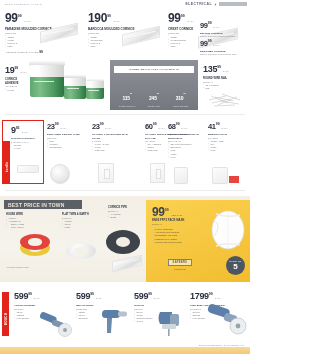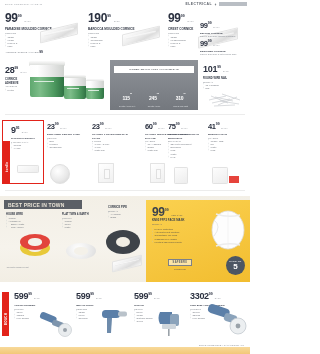--- a/index.html
+++ b/index.html
@@ -215,21 +215,21 @@
       <span>99</span><span class="cents">99</span>
       <span class="each">EACH</span>
     </div>
     <div class="ttl" style="font-size:2.5px; margin-top:.8px;">DESIGNER CORNICE</div>
     <div class="tiny">Pack of 2 for inner &amp; outer corner joins</div>
   </div>
 
   <div class="paintband">
     <div class="cell" style="left:5px; top:6px; width:22px;">
       <div class="price p-mid">
-        <span>28</span><span class="cents">99</span>
+        <span>19</span><span class="cents">99</span>
         <span class="each">EACH</span>
       </div>
       <div class="ttl bl" style="font-size:2.6px;">CORNICE ADHESIVE</div>
       <div class="sub">ADHESIVE</div>
       <div class="bullet li bl">5 Litre</div>
     </div>
 
     <div class="paint-img">
       <div class="bucket" style="left:4px; top:2px; width:34px; height:36px;">
         <div class="hand"></div>
@@ -270,21 +270,21 @@
       </div>
       <div>
         <span class="pr">310</span><span class="pc">99</span>
         <span class="cp">Roof &amp; Wall Paint</span>
       </div>
     </div>
   </div>
 
   <div class="cell" style="left:203px; top:63px; width:45px;">
     <div class="price p-mid">
-      <span>101</span><span class="cents">99</span>
+      <span>135</span><span class="cents">99</span>
       <span class="each">EACH</span>
     </div>
     <div class="ttl bl" style="font-size:2.6px;">ROUND WIRE NAIL</div>
     <div class="sub">SPECIAL</div>
     <div class="bullet li">75 x 3.55mm</div>
     <div class="bullet li">5kg</div>
   </div>
   <svg style="position:absolute; left:206px; top:88px; width:40px; height:20px;" viewBox="0 0 40 20">
     <g stroke="#c9ccd0" stroke-width=".7" fill="none">
       <path d="M3 12 L20 8"></path>
@@ -351,21 +351,21 @@
     <div class="ttl bl" style="font-size:2.5px;">CLASSIC SINGLE SWITCH SOCKET &amp; PLATE</div>
     <div class="sub">CLASSIC</div>
     <div class="bullet li">16A / 250mm</div>
     <div class="bullet li">Single</div>
     <div class="bullet li">White cap</div>
   </div>
   <div class="imgbox plate" style="left:150px; top:163px; width:15px; height:20px;"></div>
 
   <div class="cell" style="left:168px; top:121px; width:34px;">
     <div class="price p-sm">
-      <span>75</span><span class="cents">99</span>
+      <span>68</span><span class="cents">99</span>
       <span class="each">EACH</span>
     </div>
     <div class="ttl bl" style="font-size:2.5px;">PLASTIC RECTANGULAR BULKHEAD</div>
     <div class="sub">BULKHEAD</div>
     <div class="bullet li">230 volt Flourescent</div>
     <div class="bullet li">E27 globe</div>
     <div class="bullet li">IP65</div>
     <div class="bullet li">White</div>
     <div class="bullet li">PVC</div>
   </div>
@@ -520,21 +520,21 @@
   </div>
   <svg class="tool" style="left:154px; top:306px; width:30px; height:32px;" viewBox="0 0 30 32">
     <path d="M6 6 Q3 12 6 18 L18 18 L18 6 Z" fill="#5b7fa8"></path>
     <rect x="16" y="8" width="9" height="12" rx="2" fill="#8ba3bb"></rect>
     <rect x="8" y="18" width="14" height="5" rx="1" fill="#cfd6dc"></rect>
     <rect x="14" y="23" width="1.6" height="7" fill="#9aa2a9"></rect>
   </svg>
 
   <div class="cell" style="left:190px; top:290px; width:36px;">
     <div class="price p-mid">
-      <span>3302</span><span class="cents">99</span>
+      <span>1799</span><span class="cents">99</span>
       <span class="each">EACH</span>
     </div>
     <div class="ttl bl" style="font-size:2.5px;">GWS 2000 ANGLE GRINDER</div>
     <div class="sub">GWS2000</div>
     <div class="bullet li">2000W</div>
     <div class="bullet li">230mm</div>
     <div class="bullet li">M14 spindle</div>
   </div>
   <svg class="tool" style="left:206px; top:300px; width:42px; height:38px;" viewBox="0 0 42 38">
     <rect x="2" y="6" width="22" height="9" rx="4" fill="#5b7fa8" transform="rotate(18 12 10)"></rect>

